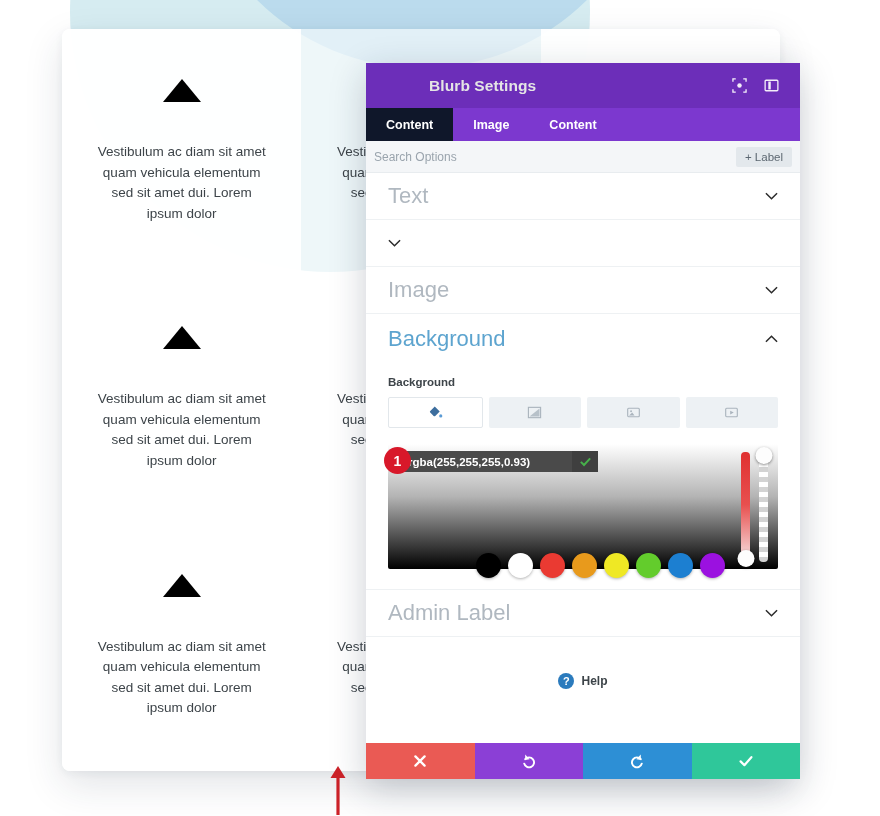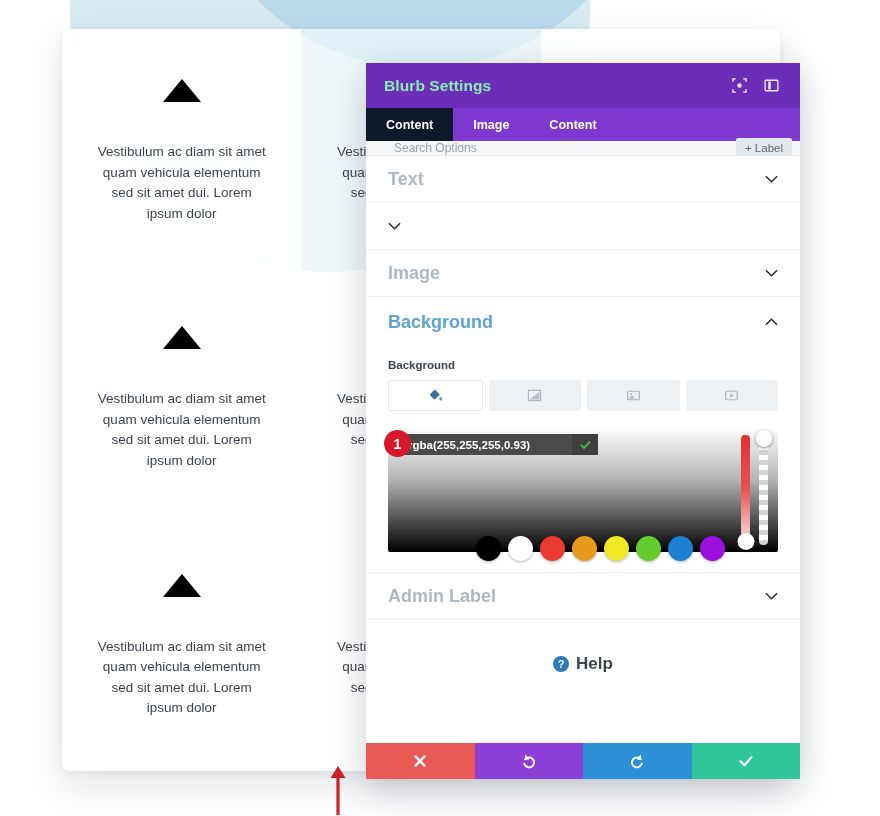--- a/index.html
+++ b/index.html
@@ -84,25 +84,26 @@
     overflow: hidden;
   }
   .modal-header {
     height: 45px;
     background: #6c2eb9;
     display: flex; align-items: center;
     padding: 0 18px;
     flex: 0 0 auto;
   }
   .modal-title {
-    color: #86efac;
+    color: #e5e5e5;
     font-size: 15.5px;
     font-weight: bold;
     letter-spacing: .1px;
     flex: 1 1 auto;
+    margin-left: 45px;
   }
   .hdr-icon {
     width: 22px; height: 22px;
     display: flex; align-items: center; justify-content: center;
     opacity: .92;
     margin-left: 10px;
     cursor: pointer;
   }
 
   .tabs {
@@ -115,25 +116,25 @@
     display: flex; align-items: center;
     padding: 0 20px;
     color: #ffffff;
     font-size: 12.5px;
     font-weight: bold;
     cursor: pointer;
   }
   .tab.active { background: #0f172a; }
 
   .searchbar {
-    height: 15px;
+    height: 32px;
     background: #f4f6f8;
     border-bottom: 1px solid #e8ecef;
     display: flex; align-items: center;
-    padding: 0 8px 0 28px;
+    padding: 0 8px 0 8px;
     flex: 0 0 auto;
   }
   .search-input {
     flex: 1 1 auto;
     border: none; outline: none; background: transparent;
     font-family: "Liberation Sans", sans-serif;
     font-size: 12px;
     color: #9aa4ad;
   }
   .search-input::placeholder { color: #9aa4ad; }
@@ -156,23 +157,23 @@
 
   .acc-row {
     height: 47px;
     border-bottom: 1px solid #eef1f3;
     display: flex; align-items: center;
     padding: 0 22px;
     cursor: pointer;
   }
   .acc-label {
     flex: 1 1 auto;
-    font-size: 18px;
+    font-size: 22px;
     color: #b0b8c0;
-    font-weight: bold;
+    font-weight: normal;
   }
   .acc-row.open .acc-label { color: #5da4cf; }
   .chev { width: 13px; height: 8px; flex: 0 0 auto; }
 
   .bg-panel { padding: 12px 22px 20px; border-bottom: 1px solid #eef1f3; }
   .bg-sublabel {
     font-size: 11.5px; font-weight: bold; color: #3d4449;
     margin-bottom: 9px;
   }
   .bgtype-row { display: flex; gap: 6px; }
@@ -256,21 +257,21 @@
     height: 88px;
     display: flex; align-items: center; justify-content: center;
     gap: 7px;
   }
   .help-q {
     width: 16px; height: 16px; border-radius: 50%;
     background: #2b7bbd; color: #ffffff;
     font-size: 11px; font-weight: bold;
     display: flex; align-items: center; justify-content: center;
   }
-  .help-text { font-size: 17px; color: #3d4449; font-weight: bold; }
+  .help-text { font-size: 12px; color: #3d4449; font-weight: bold; }
 
   .footer { height: 36px; display: flex; flex: 0 0 auto; }
   .fbtn {
     flex: 1 1 0;
     display: flex; align-items: center; justify-content: center;
     cursor: pointer;
   }
   .fbtn.cancel { background: #ea5a54; }
   .fbtn.undo   { background: #8b3fd6; }
   .fbtn.redo   { background: #2d8fd5; }

